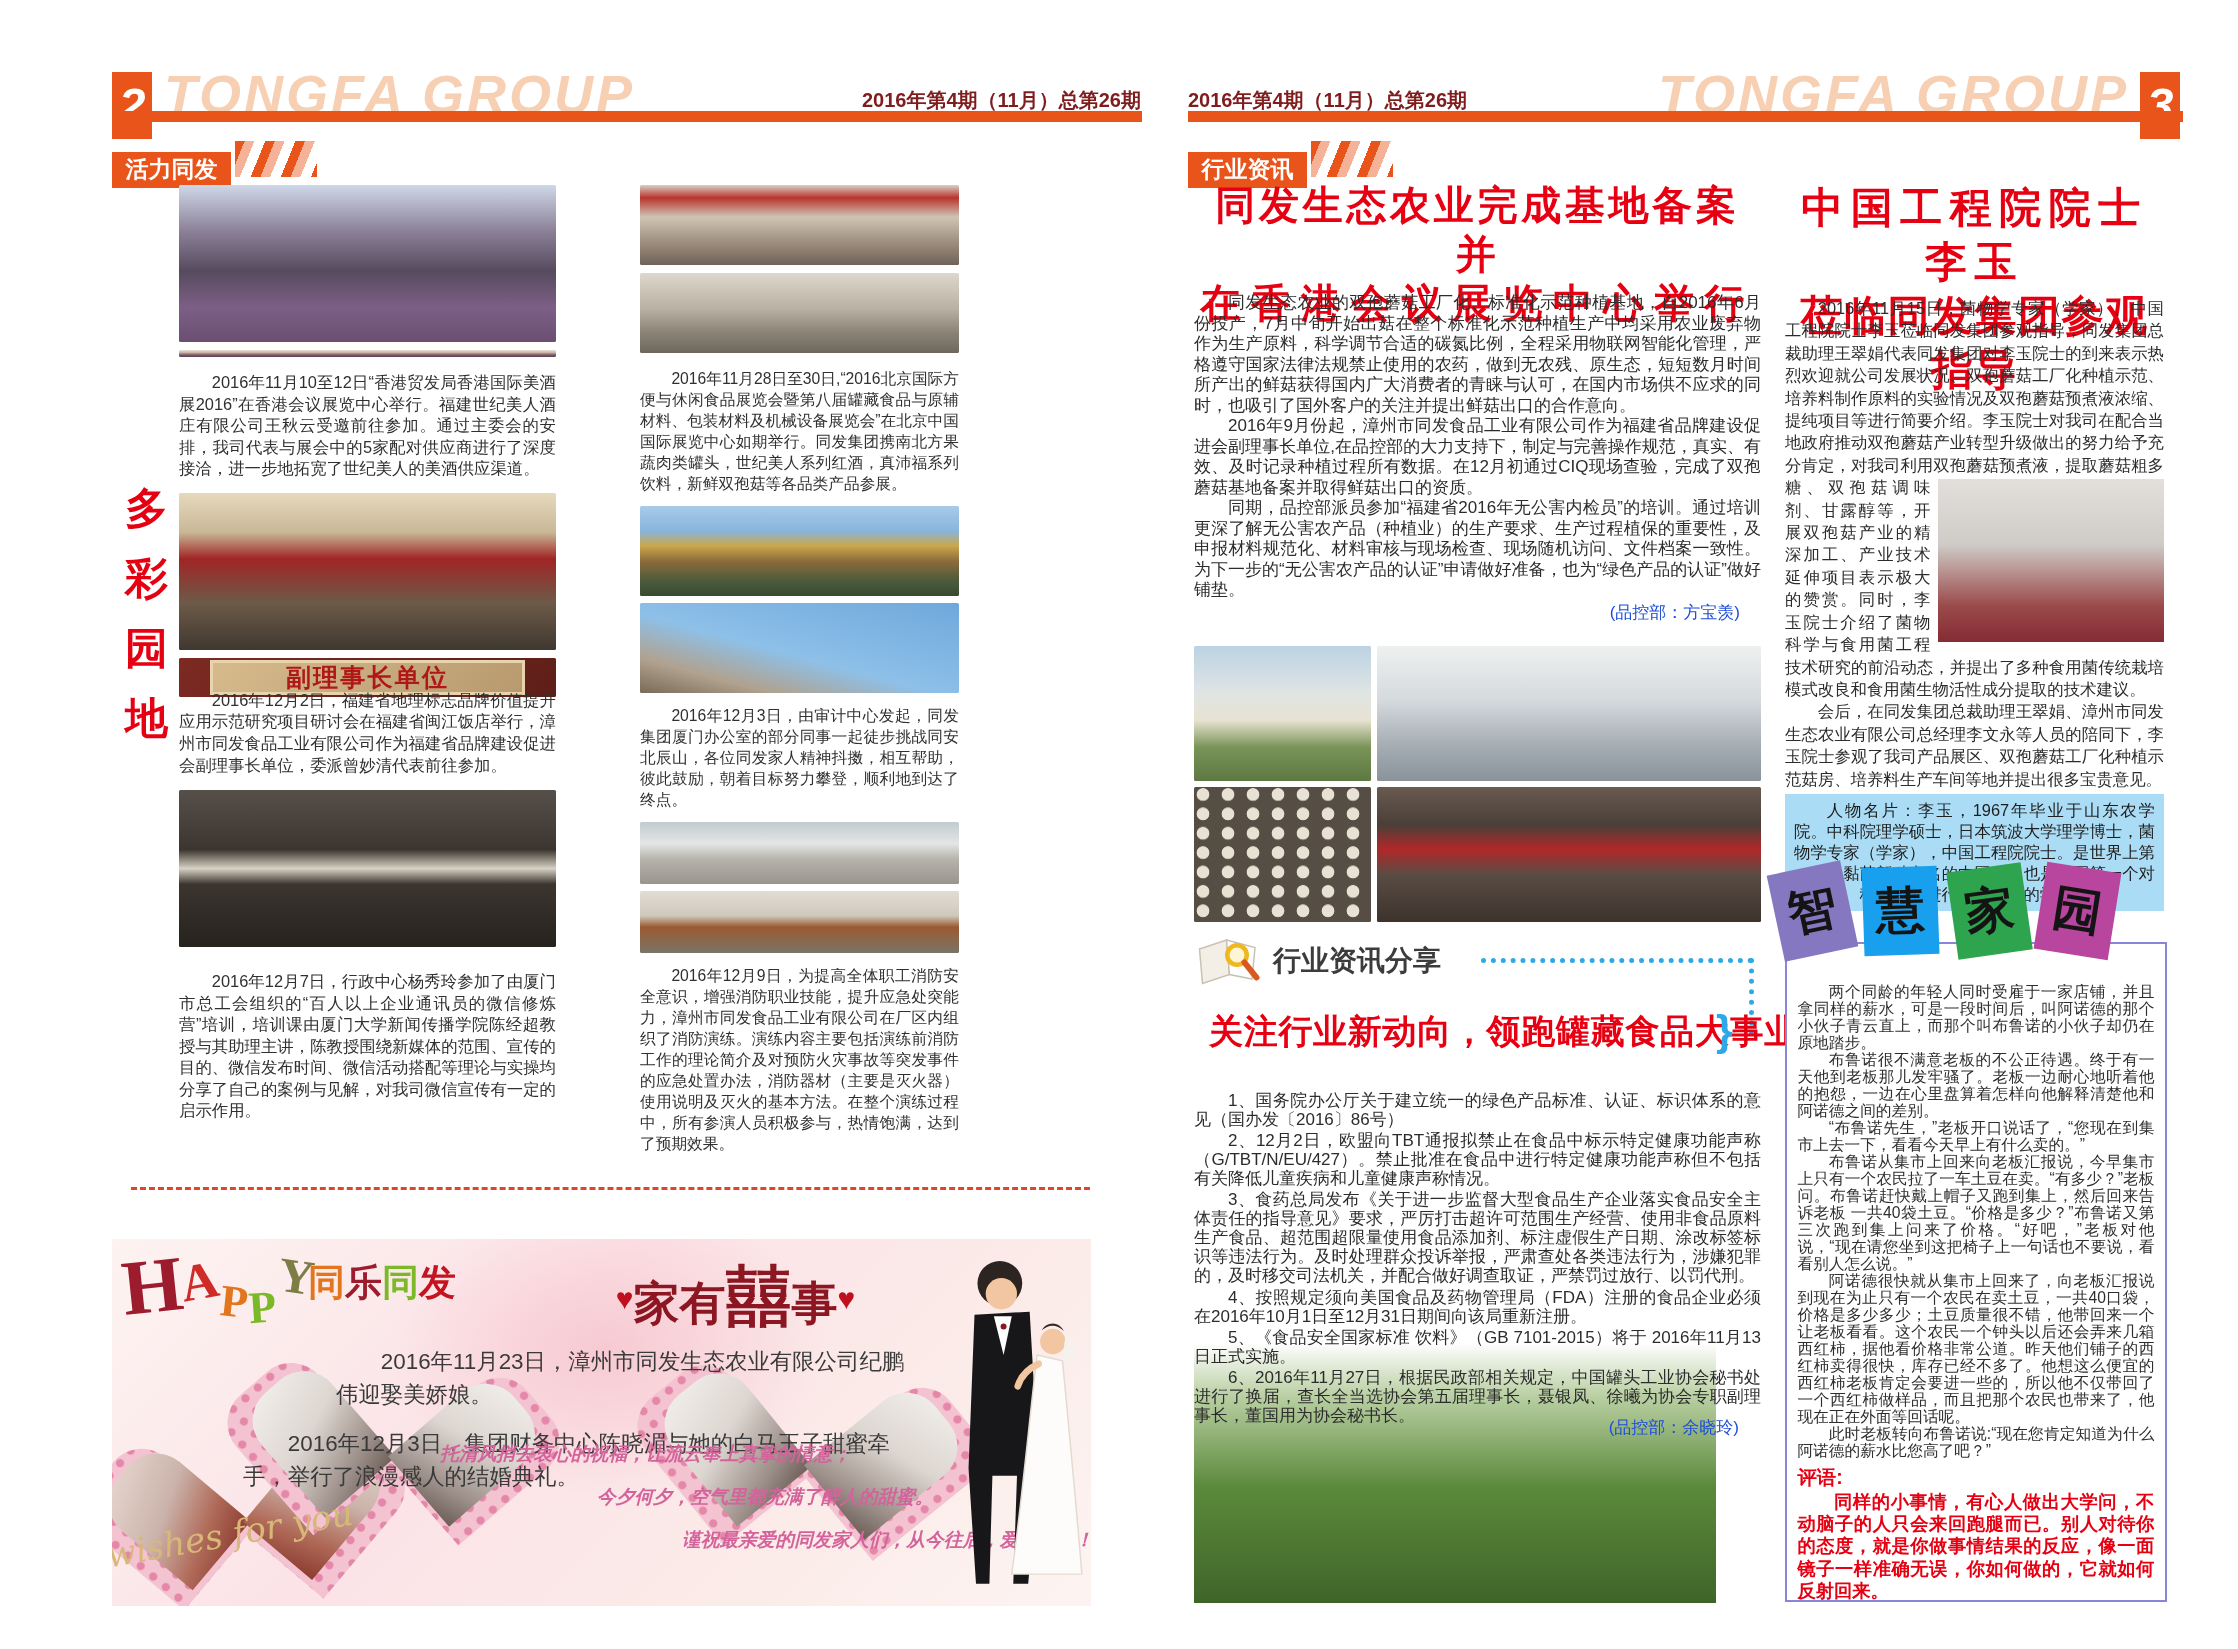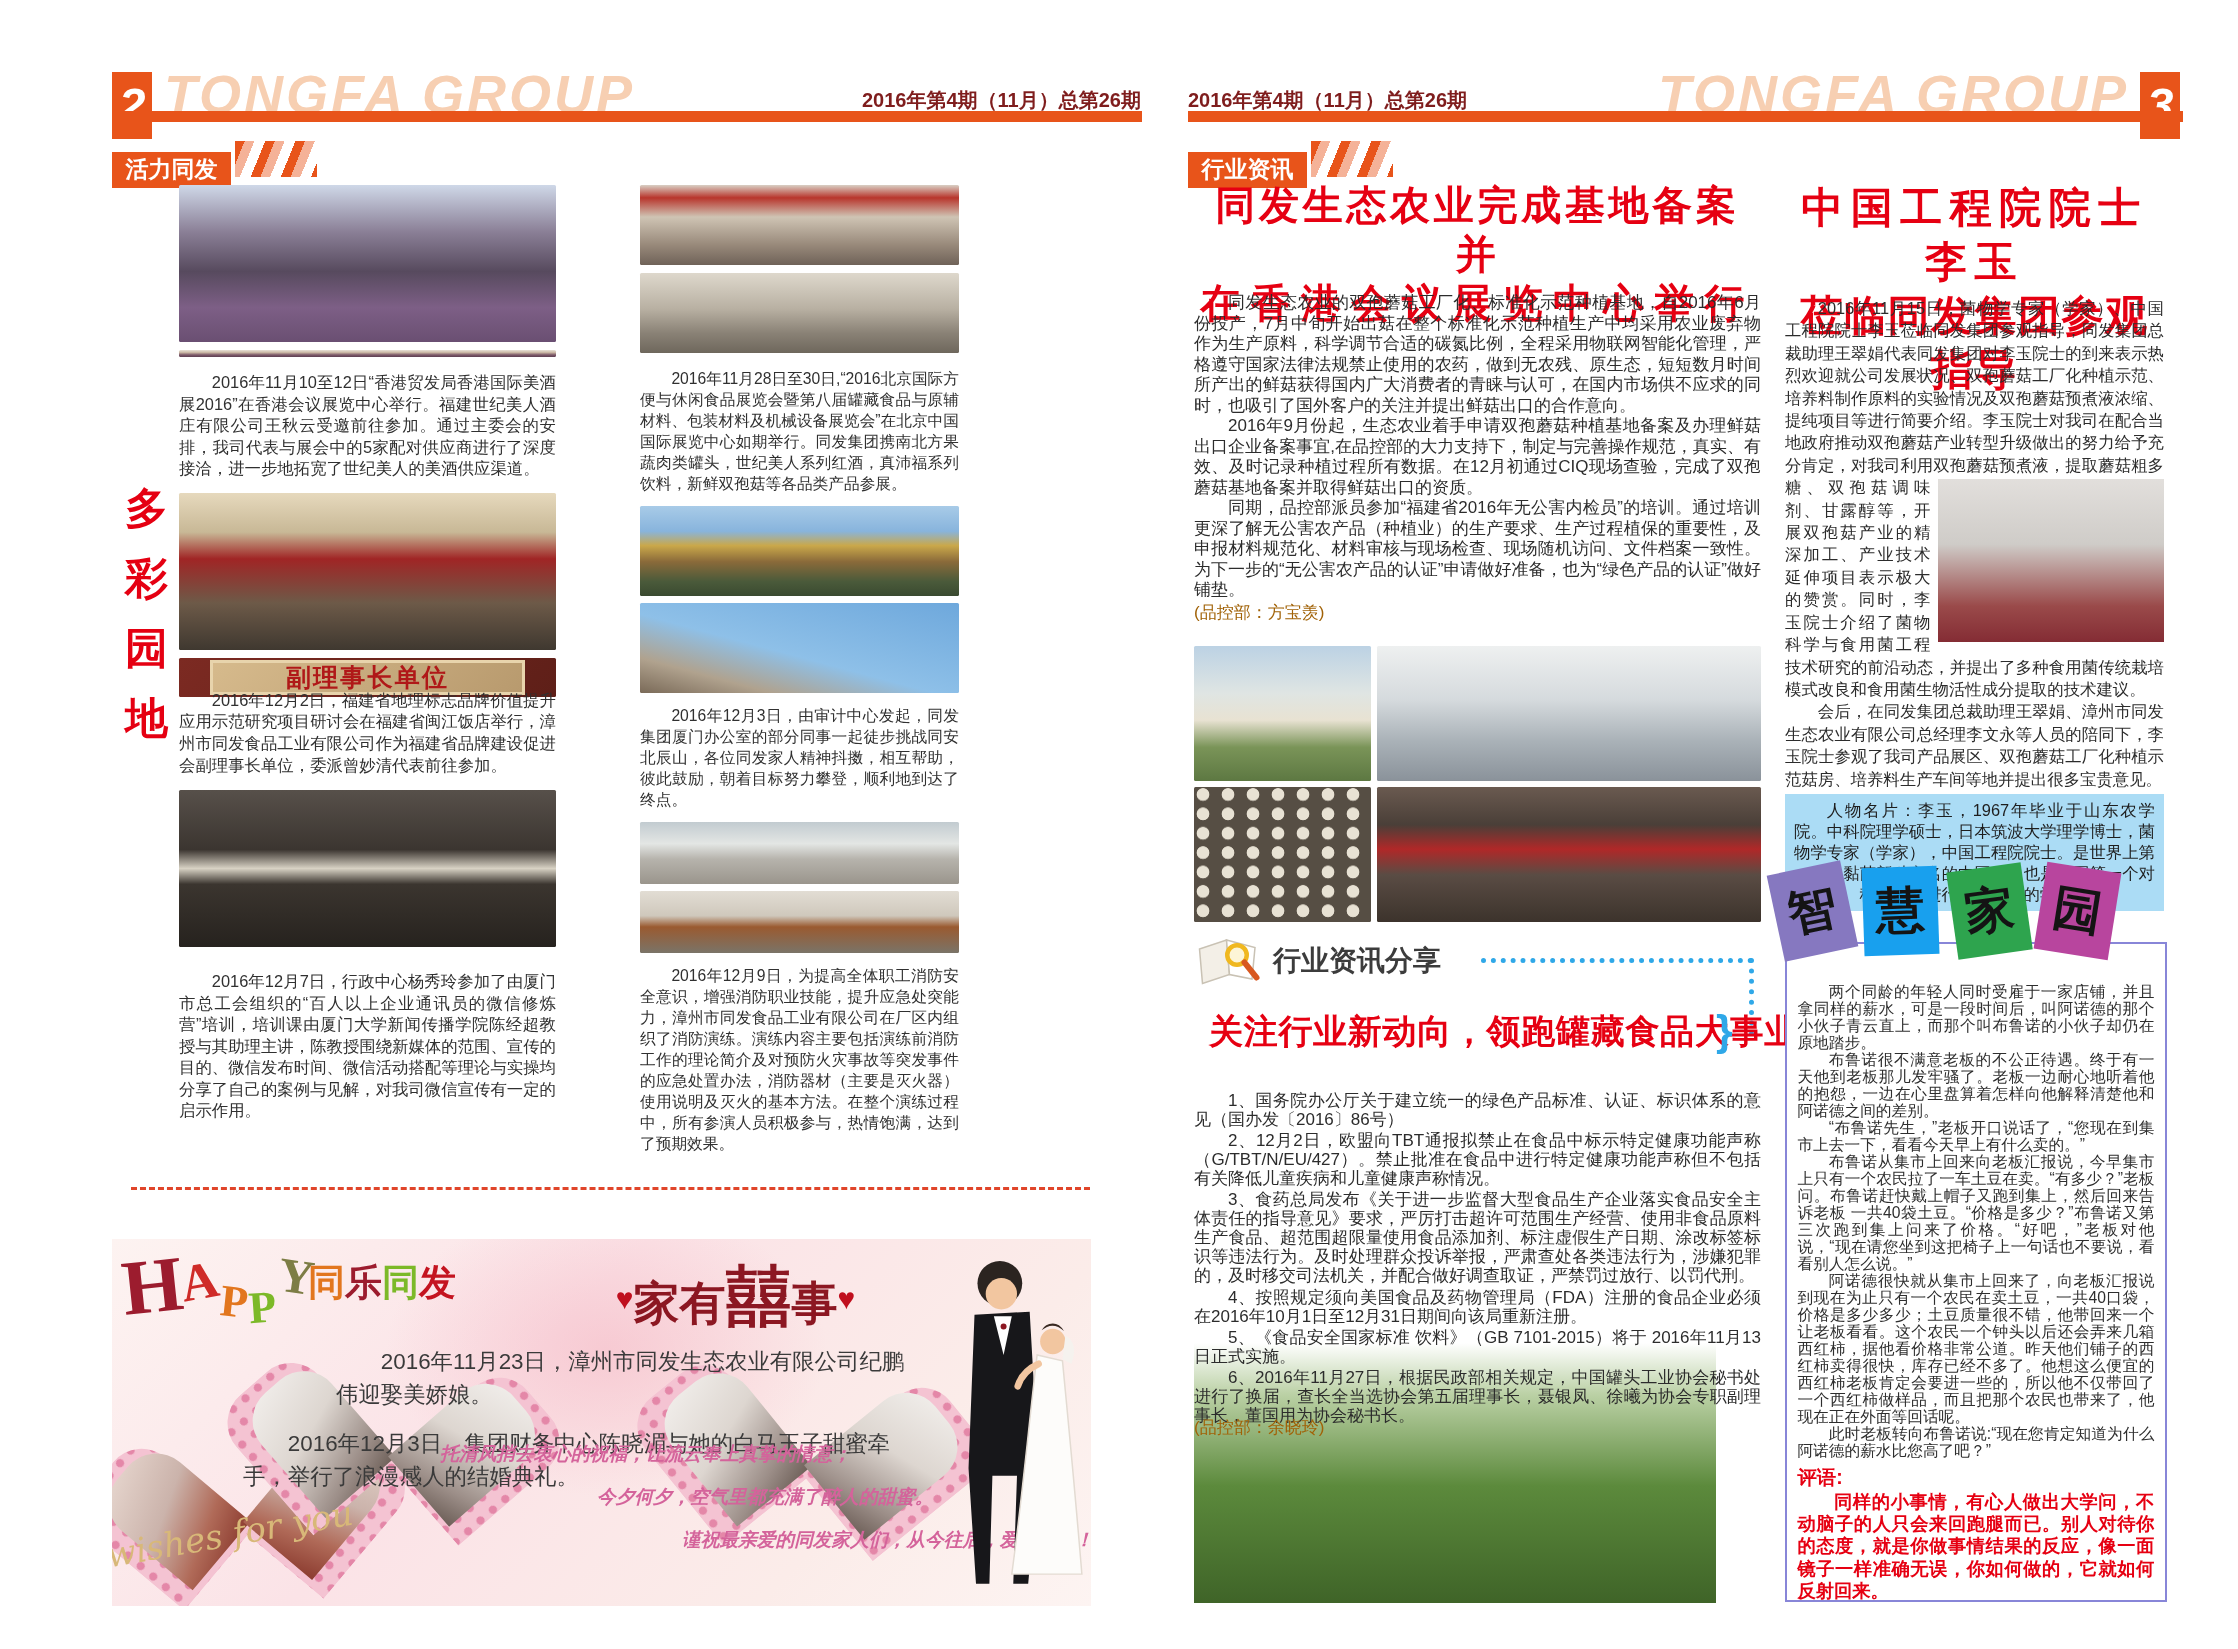--- a/index.html
+++ b/index.html
@@ -93,21 +93,21 @@
   .heart i.r{right:0;transform:rotate(45deg);transform-origin:0 100%;}
   .heart.rose i{background:radial-gradient(circle 4.5px at 6px 6px,#e487a8 3.7px,#f4c3d2 4.5px);background-size:16.4px 16.4px;}
   .heart.photo1 i{background:linear-gradient(160deg,#e8d8d0 0%,#cbb3ab 45%,#b06a58 75%,#8c3c30 100%);}
   .heart.photo2 i{background:linear-gradient(160deg,#f2efec 0%,#ddd6d0 45%,#9c8e88 80%,#6d5f58 100%);}
 
   
   .a1-title{color:#e60012;font-weight:900;text-align:center;}
   .a1-title .l1{font-size:40px;letter-spacing:3.7px;line-height:49px;}
   .a1-title .l2{font-size:40px;letter-spacing:10.4px;line-height:49px;}
   .a1-body p{font-size:17px;line-height:20.5px;text-align:justify;text-indent:2em;margin:0;color:#2c2c2c;}
-  .credit{font-size:17px;color:#a16207;padding-right:21px;}
+  .credit{font-size:17px;color:#1d4ed8;text-align:right;padding-right:21px;}
 
   .a1-photos{display:grid;grid-template-columns:177px 384px;grid-auto-rows:135px;gap:6px;}
 
   
   .share-label{font-size:28px;font-weight:700;color:#3c3c3c;}
   .dotted-h{border-top:5.2px dotted #2fa8e8;}
   .dotted-v{border-left:5.2px dotted #2fa8e8;}
   .share-headline{font-size:34px;font-weight:900;color:#e60012;letter-spacing:0.7px;white-space:nowrap;}
   .brace{font-size:43px;color:#2fa8e8;font-weight:700;}
   .share-list{position:relative;z-index:2;}
@@ -277,21 +277,21 @@
 <div class="abs" style="left:1188px;top:141px;">
   <span class="tag">行业资讯</span><span class="stripes"></span>
 </div>
 
 <div class="abs a1-title" style="left:1194px;top:181px;width:567px;">
   <div class="l1">同发生态农业完成基地备案并</div>
   <div class="l2">在香港会议展览中心举行</div>
 </div>
 <div class="abs a1-body" style="left:1194px;top:293px;width:567px;">
   <p>同发生态农业的双孢蘑菇工厂化、标准化示范种植基地，自2016年6月份投产，7月中旬开始出菇在整个标准化示范种植生产中均采用农业废弃物作为生产原料，科学调节合适的碳氮比例，全程采用物联网智能化管理，严格遵守国家法律法规禁止使用的农药，做到无农残、原生态，短短数月时间所产出的鲜菇获得国内广大消费者的青睐与认可，在国内市场供不应求的同时，也吸引了国外客户的关注并提出鲜菇出口的合作意向。</p>
-  <p>2016年9月份起，生态农业着手申请双孢蘑菇种植基地备案及办理鲜菇出口企业备案事宜,在品控部的大力支持下，制定与完善操作规范，真实、有效、及时记录种植过程所有数据。在12月初通过CIQ现场查验，完成了双孢蘑菇基地备案并取得鲜菇出口的资质。</p>
+  <p>2016年9月份起，漳州市同发食品工业有限公司作为福建省品牌建设促进会副理事长单位,在品控部的大力支持下，制定与完善操作规范，真实、有效、及时记录种植过程所有数据。在12月初通过CIQ现场查验，完成了双孢蘑菇基地备案并取得鲜菇出口的资质。</p>
   <p>同期，品控部派员参加“福建省2016年无公害内检员”的培训。通过培训更深了解无公害农产品（种植业）的生产要求、生产过程植保的重要性，及申报材料规范化、材料审核与现场检查、现场随机访问、文件档案一致性。为下一步的“无公害农产品的认证”申请做好准备，也为“绿色产品的认证”做好铺垫。</p>
   <div class="credit">(品控部：方宝羡)</div>
 </div>
 <div class="abs a1-photos" style="left:1194px;top:646px;">
   <div class="ph ph-base-ext"></div>
   <div class="ph ph-grow-room"></div>
   <div class="ph ph-mushrooms"></div>
   <div class="ph ph-training"></div>
 </div>
 

